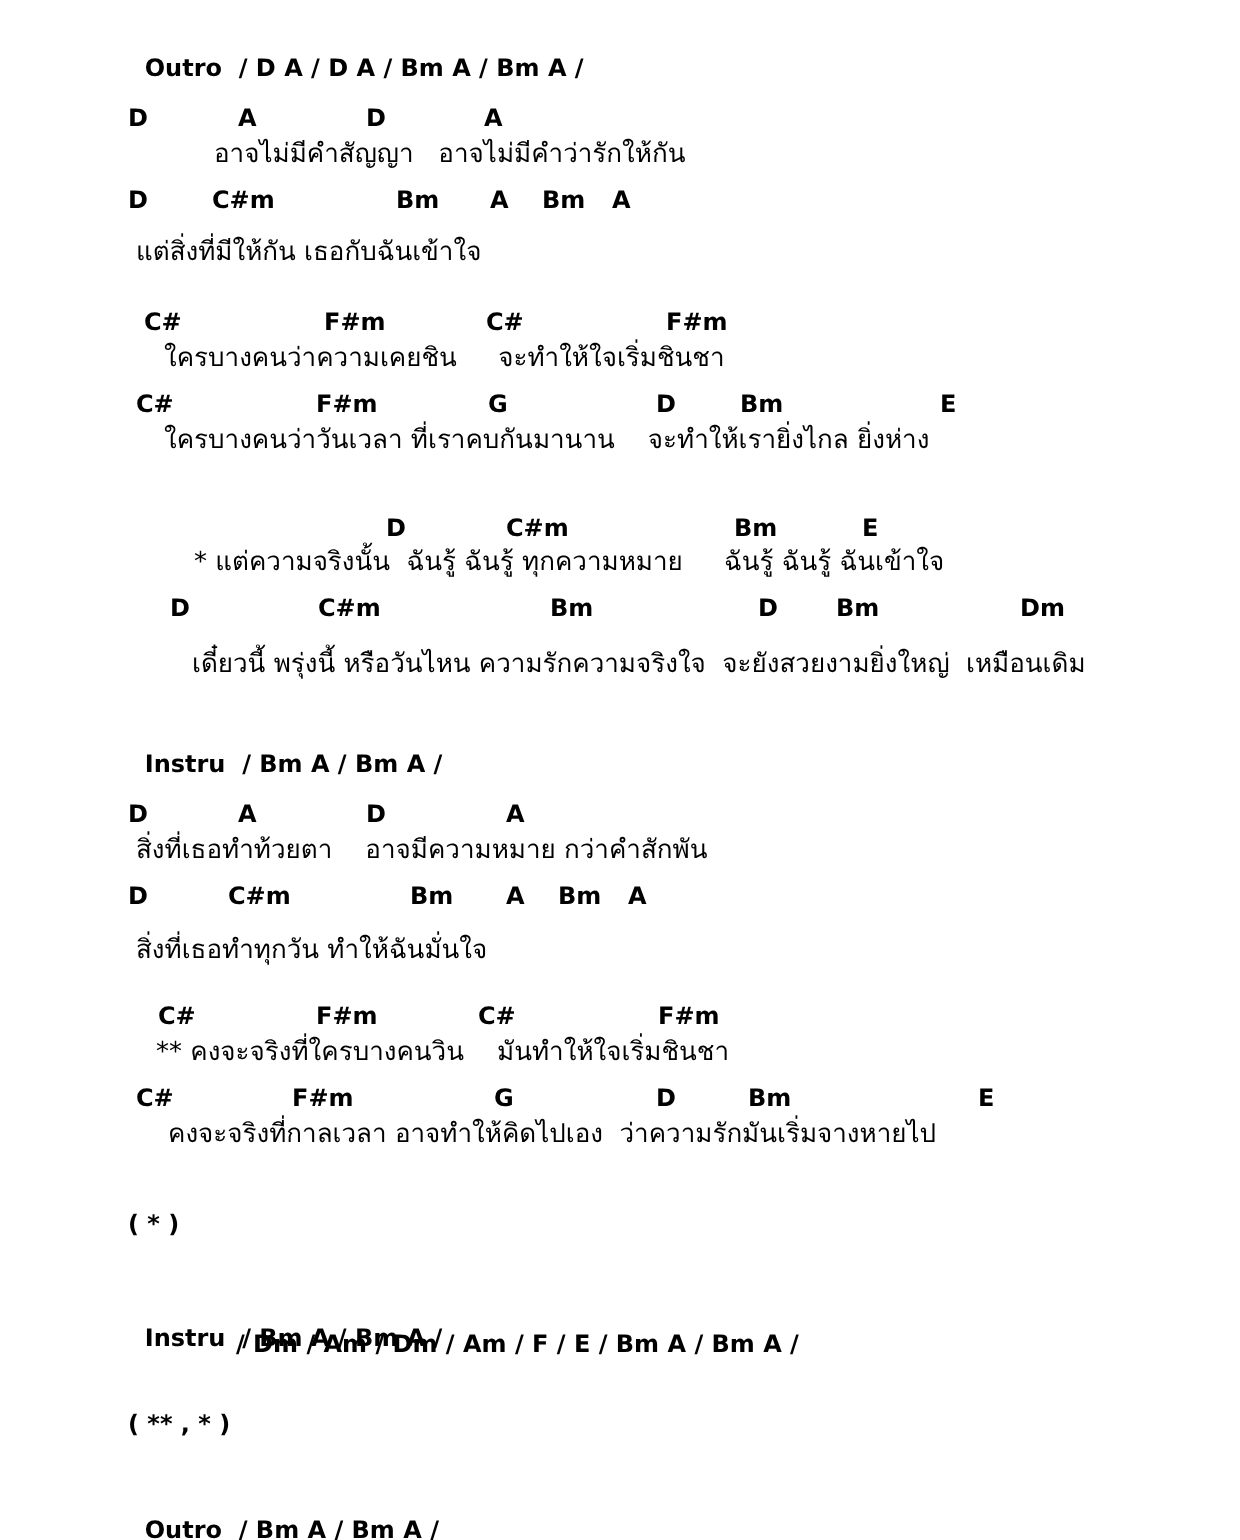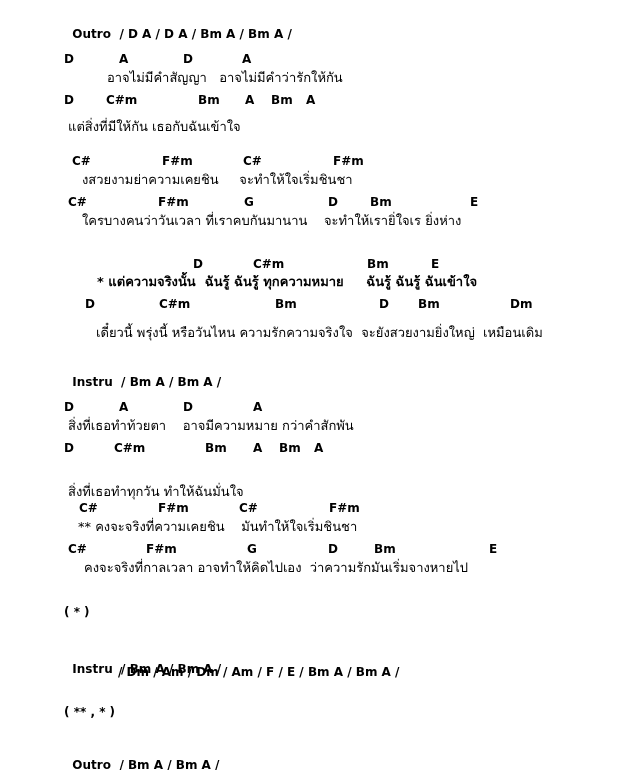--- a/index.html
+++ b/index.html
@@ -34,46 +34,46 @@
 
 <div>
   <div class="line chord-line" style="left:0; top:51px; width:620px; height:16px;"><span class="chord" style="left: 64px; top: 0px;">D</span><span class="chord" style="left: 119px; top: 0px;">A</span><span class="chord" style="left: 183px; top: 0px;">D</span><span class="chord" style="left: 242px; top: 0px;">A</span></div>
   <div class="line lyric" style="left:68px; top:70px;margin-left:39px;">อาจไม่มีคำสัญญา   อาจไม่มีคำว่ารักให้กัน</div>
   <div class="line chord-line" style="left:0; top:92px; width:620px; height:16px;"><span class="chord" style="left: 64px; top: 0px;">D</span><span class="chord" style="left: 106px; top: 0px;">C#m</span><span class="chord" style="left: 198px; top: 0px;">Bm</span><span class="chord" style="left: 245px; top: 0px;">A</span><span class="chord" style="left: 271px; top: 0px;">Bm</span><span class="chord" style="left: 306px; top: 0px;">A</span></div>
   <div class="line lyric" style="left:68px; top:119px;">แต่สิ่งที่มีให้กัน เธอกับฉันเข้าใจ</div>
 </div>
 
 <div>
   <div class="line chord-line" style="left:0; top:153px; width:620px; height:16px;"><span class="chord" style="left: 72px; top: 0px;">C#</span><span class="chord" style="left: 162px; top: 0px;">F#m</span><span class="chord" style="left: 243px; top: 0px;">C#</span><span class="chord" style="left: 333px; top: 0px;">F#m</span></div>
-  <div class="line lyric" style="left:82px; top:172px;">งสวยงามย่าความเคยชิน     จะทำให้ใจเริ่มชินชา</div>
+  <div class="line lyric" style="left:82px; top:172px;">ใครบางคนว่าความเคยชิน     จะทำให้ใจเริ่มชินชา</div>
   <div class="line chord-line" style="left:0; top:194px; width:620px; height:16px;"><span class="chord" style="left: 68px; top: 0px;">C#</span><span class="chord" style="left: 158px; top: 0px;">F#m</span><span class="chord" style="left: 244px; top: 0px;">G</span><span class="chord" style="left: 328px; top: 0px;">D</span><span class="chord" style="left: 370px; top: 0px;">Bm</span><span class="chord" style="left: 470px; top: 0px;">E</span></div>
-  <div class="line lyric" style="left:82px; top:213px;">ใครบางคนว่าวันเวลา ที่เราคบกันมานาน    จะทำให้เรายิ่ใจเร ยิ่งห่าง</div>
+  <div class="line lyric" style="left:82px; top:213px;">ใครบางคนว่าวันเวลา ที่เราคบกันมานาน    จะทำให้เรายิ่งไกล ยิ่งห่าง</div>
 </div>
 
 <div>
   <div class="line chord-line" style="left:0; top:256px; width:620px; height:16px;"><span class="chord" style="left: 193px; top: 0px;">D</span><span class="chord" style="left: 253px; top: 0px;">C#m</span><span class="chord" style="left: 367px; top: 0px;">Bm</span><span class="chord" style="left: 431px; top: 0px;">E</span></div>
-  <div class="line lyric" style="left:97px; top:274px;font-weight:bold;">* แต่ความจริงนั้น  ฉันรู้ ฉันรู้ ทุกความหมาย     ฉันรู้ ฉันรู้ ฉันเข้าใจ</div>
+  <div class="line lyric" style="left:97px; top:274px;">* แต่ความจริงนั้น  ฉันรู้ ฉันรู้ ทุกความหมาย     ฉันรู้ ฉันรู้ ฉันเข้าใจ</div>
   <div class="line chord-line" style="left:0; top:296px; width:620px; height:16px;"><span class="chord" style="left: 85px; top: 0px;">D</span><span class="chord" style="left: 159px; top: 0px;">C#m</span><span class="chord" style="left: 275px; top: 0px;">Bm</span><span class="chord" style="left: 379px; top: 0px;">D</span><span class="chord" style="left: 418px; top: 0px;">Bm</span><span class="chord" style="left: 510px; top: 0px;">Dm</span></div>
   <div class="line lyric" style="left:96px; top:325px;">เดี๋ยวนี้ พรุ่งนี้ หรือวันไหน ความรักความจริงใจ  จะยังสวยงามยิ่งใหญ่  เหมือนเดิม</div>
 </div>
 
 <div class="line label" style="left:64px; top:358px;">
   <span>Instru</span>&nbsp;&nbsp;<span>/ Bm A / Bm A /</span>
 </div>
 
 <div>
   <div class="line chord-line" style="left:0; top:399px; width:620px; height:16px;"><span class="chord" style="left: 64px; top: 0px;">D</span><span class="chord" style="left: 119px; top: 0px;">A</span><span class="chord" style="left: 183px; top: 0px;">D</span><span class="chord" style="left: 253px; top: 0px;">A</span></div>
   <div class="line lyric" style="left:68px; top:418px;">สิ่งที่เธอทำท้วยตา    อาจมีความหมาย กว่าคำสักพัน</div>
   <div class="line chord-line" style="left:0; top:440px; width:620px; height:16px;"><span class="chord" style="left: 64px; top: 0px;">D</span><span class="chord" style="left: 114px; top: 0px;">C#m</span><span class="chord" style="left: 205px; top: 0px;">Bm</span><span class="chord" style="left: 253px; top: 0px;">A</span><span class="chord" style="left: 279px; top: 0px;">Bm</span><span class="chord" style="left: 314px; top: 0px;">A</span></div>
-  <div class="line lyric" style="left:68px; top:484px;">สิ่งที่เธอทำทุกวัน ทำให้ฉันมั่นใจ</div>
+  <div class="line lyric" style="left:68px; top:468px;">สิ่งที่เธอทำทุกวัน ทำให้ฉันมั่นใจ</div>
 </div>
 
 <div>
   <div class="line chord-line" style="left:0; top:500px; width:620px; height:16px;"><span class="chord" style="left: 79px; top: 0px;">C#</span><span class="chord" style="left: 158px; top: 0px;">F#m</span><span class="chord" style="left: 239px; top: 0px;">C#</span><span class="chord" style="left: 329px; top: 0px;">F#m</span></div>
-  <div class="line lyric" style="left:78px; top:519px;">** คงจะจริงที่ความเคยชิน    มันทำให้ใจเริ่มชินชา</div>
+  <div class="line lyric" style="left:78px; top:519px;">** คงจะจริงที่ใครบางคนวิน    มันทำให้ใจเริ่มชินชา</div>
   <div class="line chord-line" style="left:0; top:541px; width:620px; height:16px;"><span class="chord" style="left: 68px; top: 0px;">C#</span><span class="chord" style="left: 146px; top: 0px;">F#m</span><span class="chord" style="left: 247px; top: 0px;">G</span><span class="chord" style="left: 328px; top: 0px;">D</span><span class="chord" style="left: 374px; top: 0px;">Bm</span><span class="chord" style="left: 489px; top: 0px;">E</span></div>
   <div class="line lyric" style="left:84px; top:560px;">คงจะจริงที่กาลเวลา อาจทำให้คิดไปเอง  ว่าความรักมันเริ่มจางหายไป</div>
 </div>
 
 <div class="line label" style="left:64px; top:604px;">( * )</div>
 
 <div class="line label" style="left:64px; top:645px;">
   <span>Instru</span>&nbsp;&nbsp;<span>/ Bm A / Bm A /</span>
 </div>
 <div class="line label" style="left:118px; top:664px;">/ Dm / Am / Dm / Am / F / E / Bm A / Bm A /</div>

